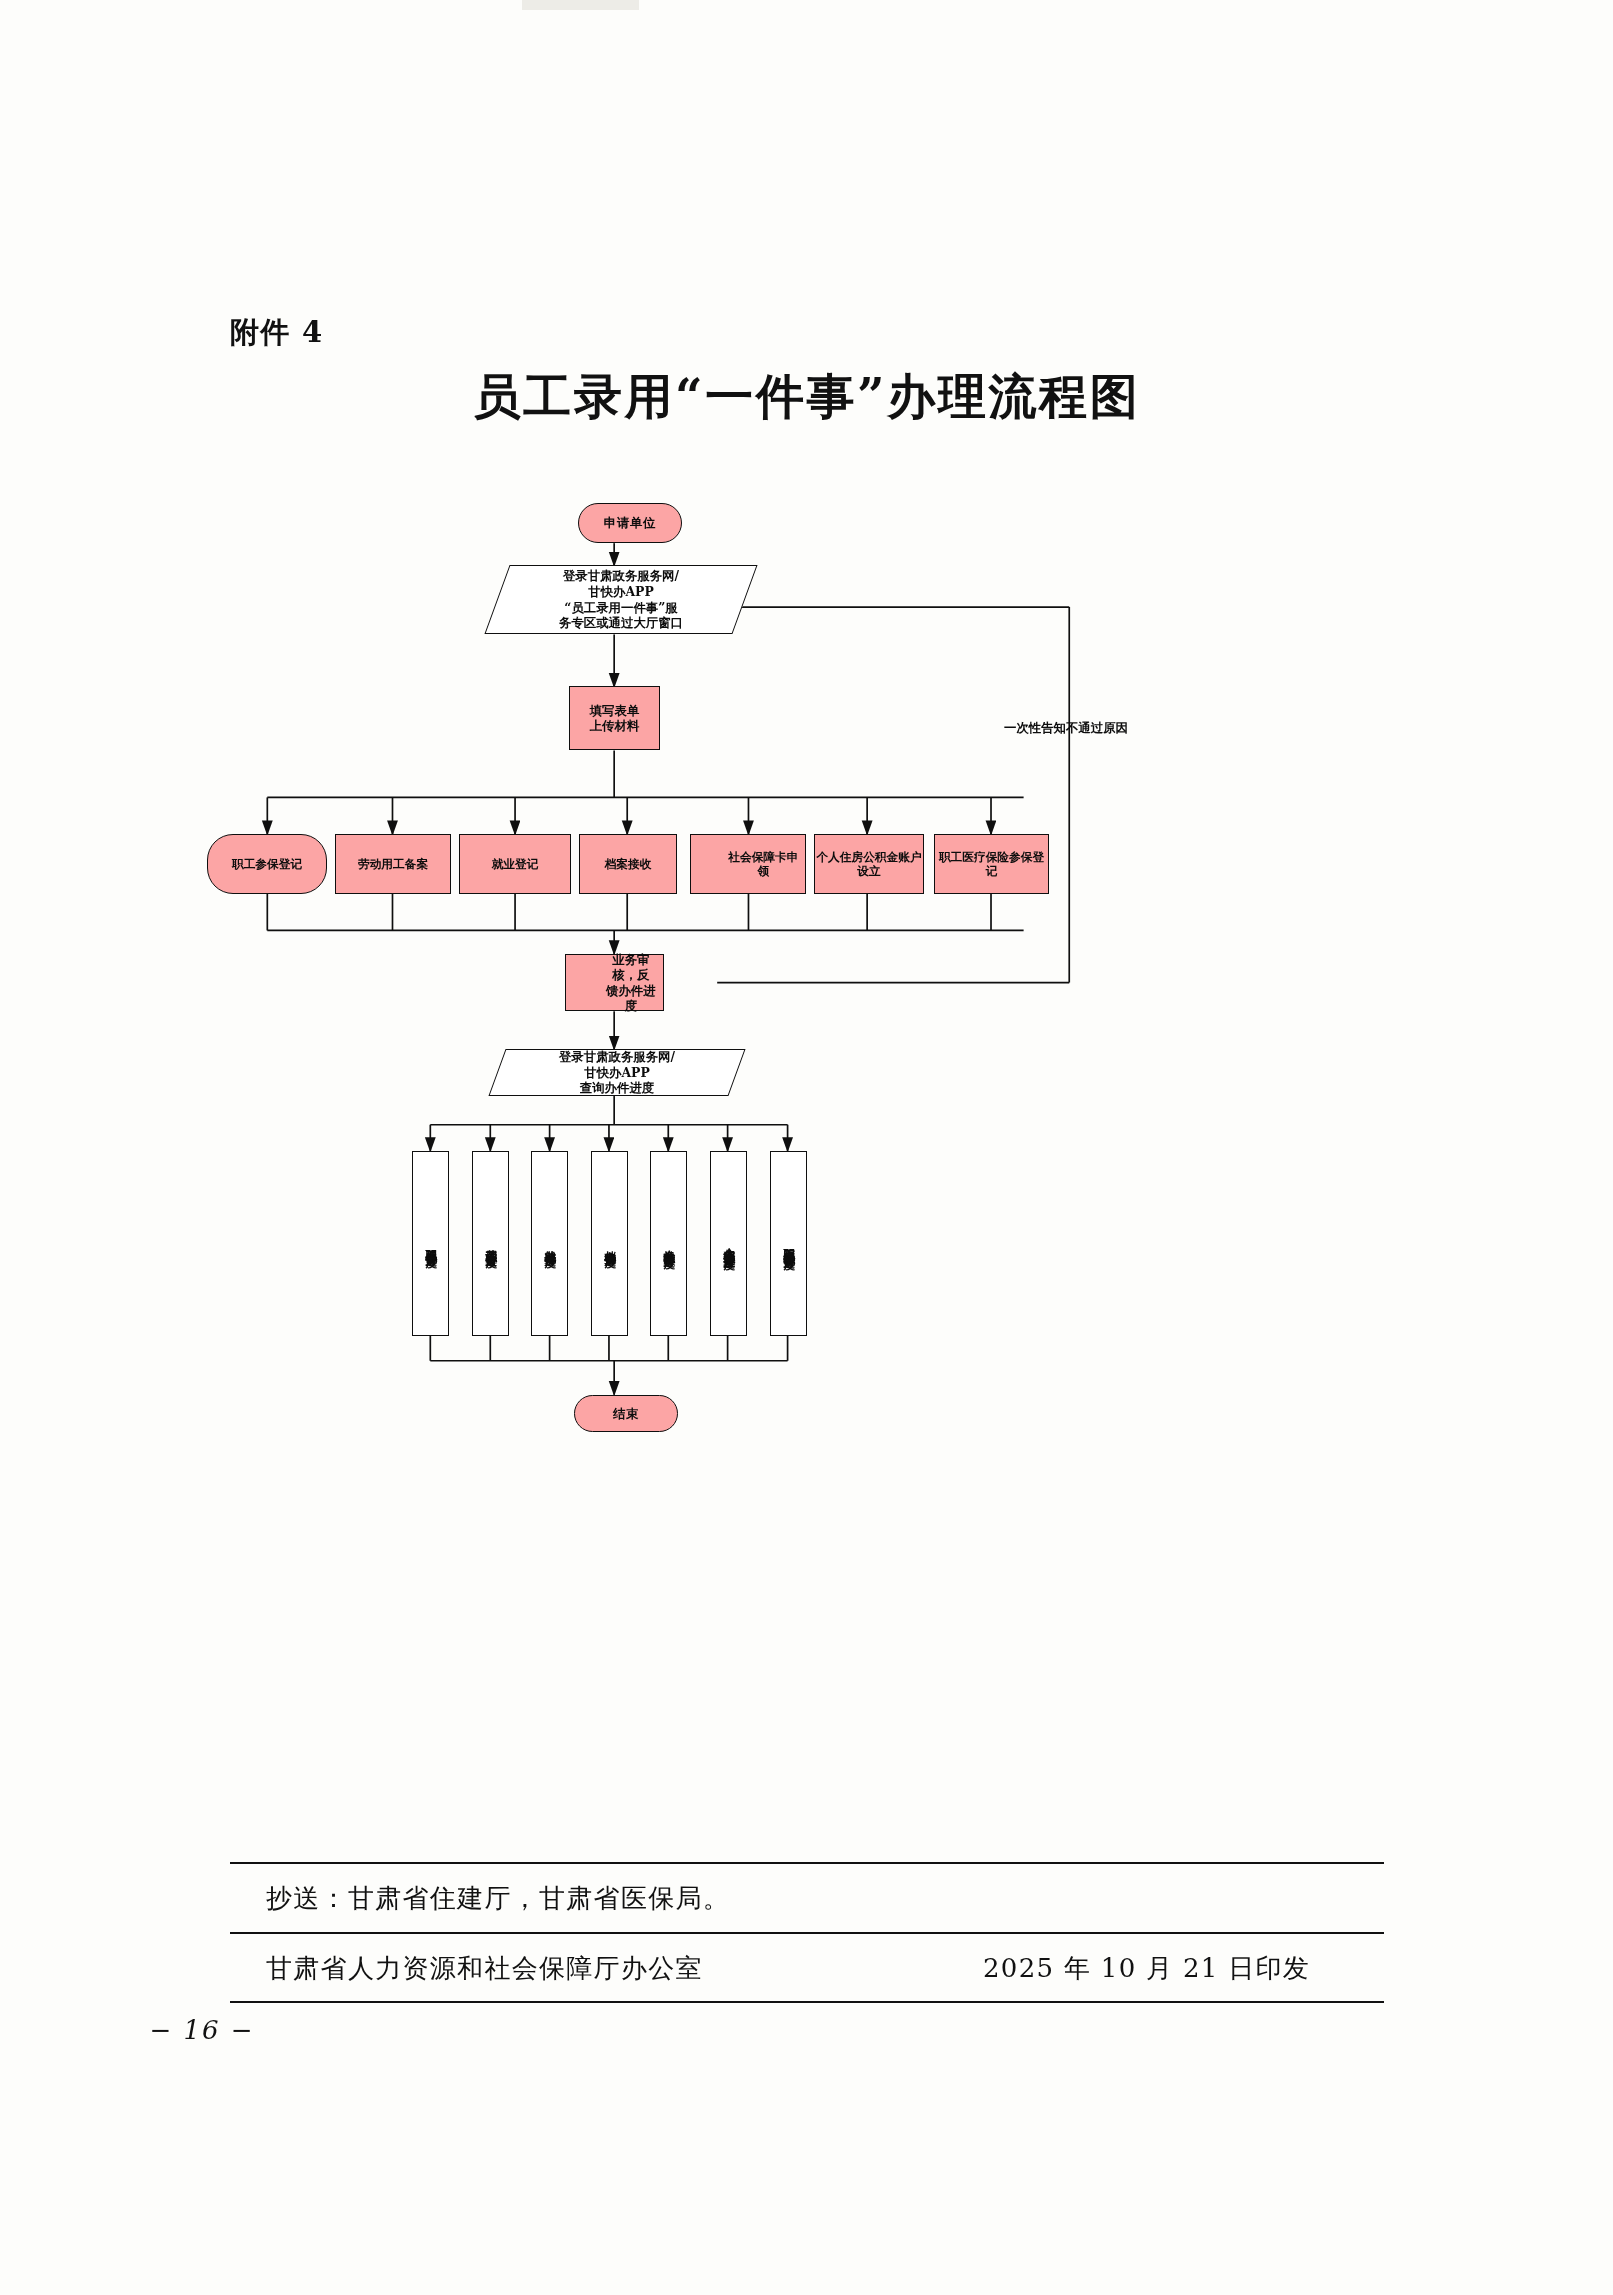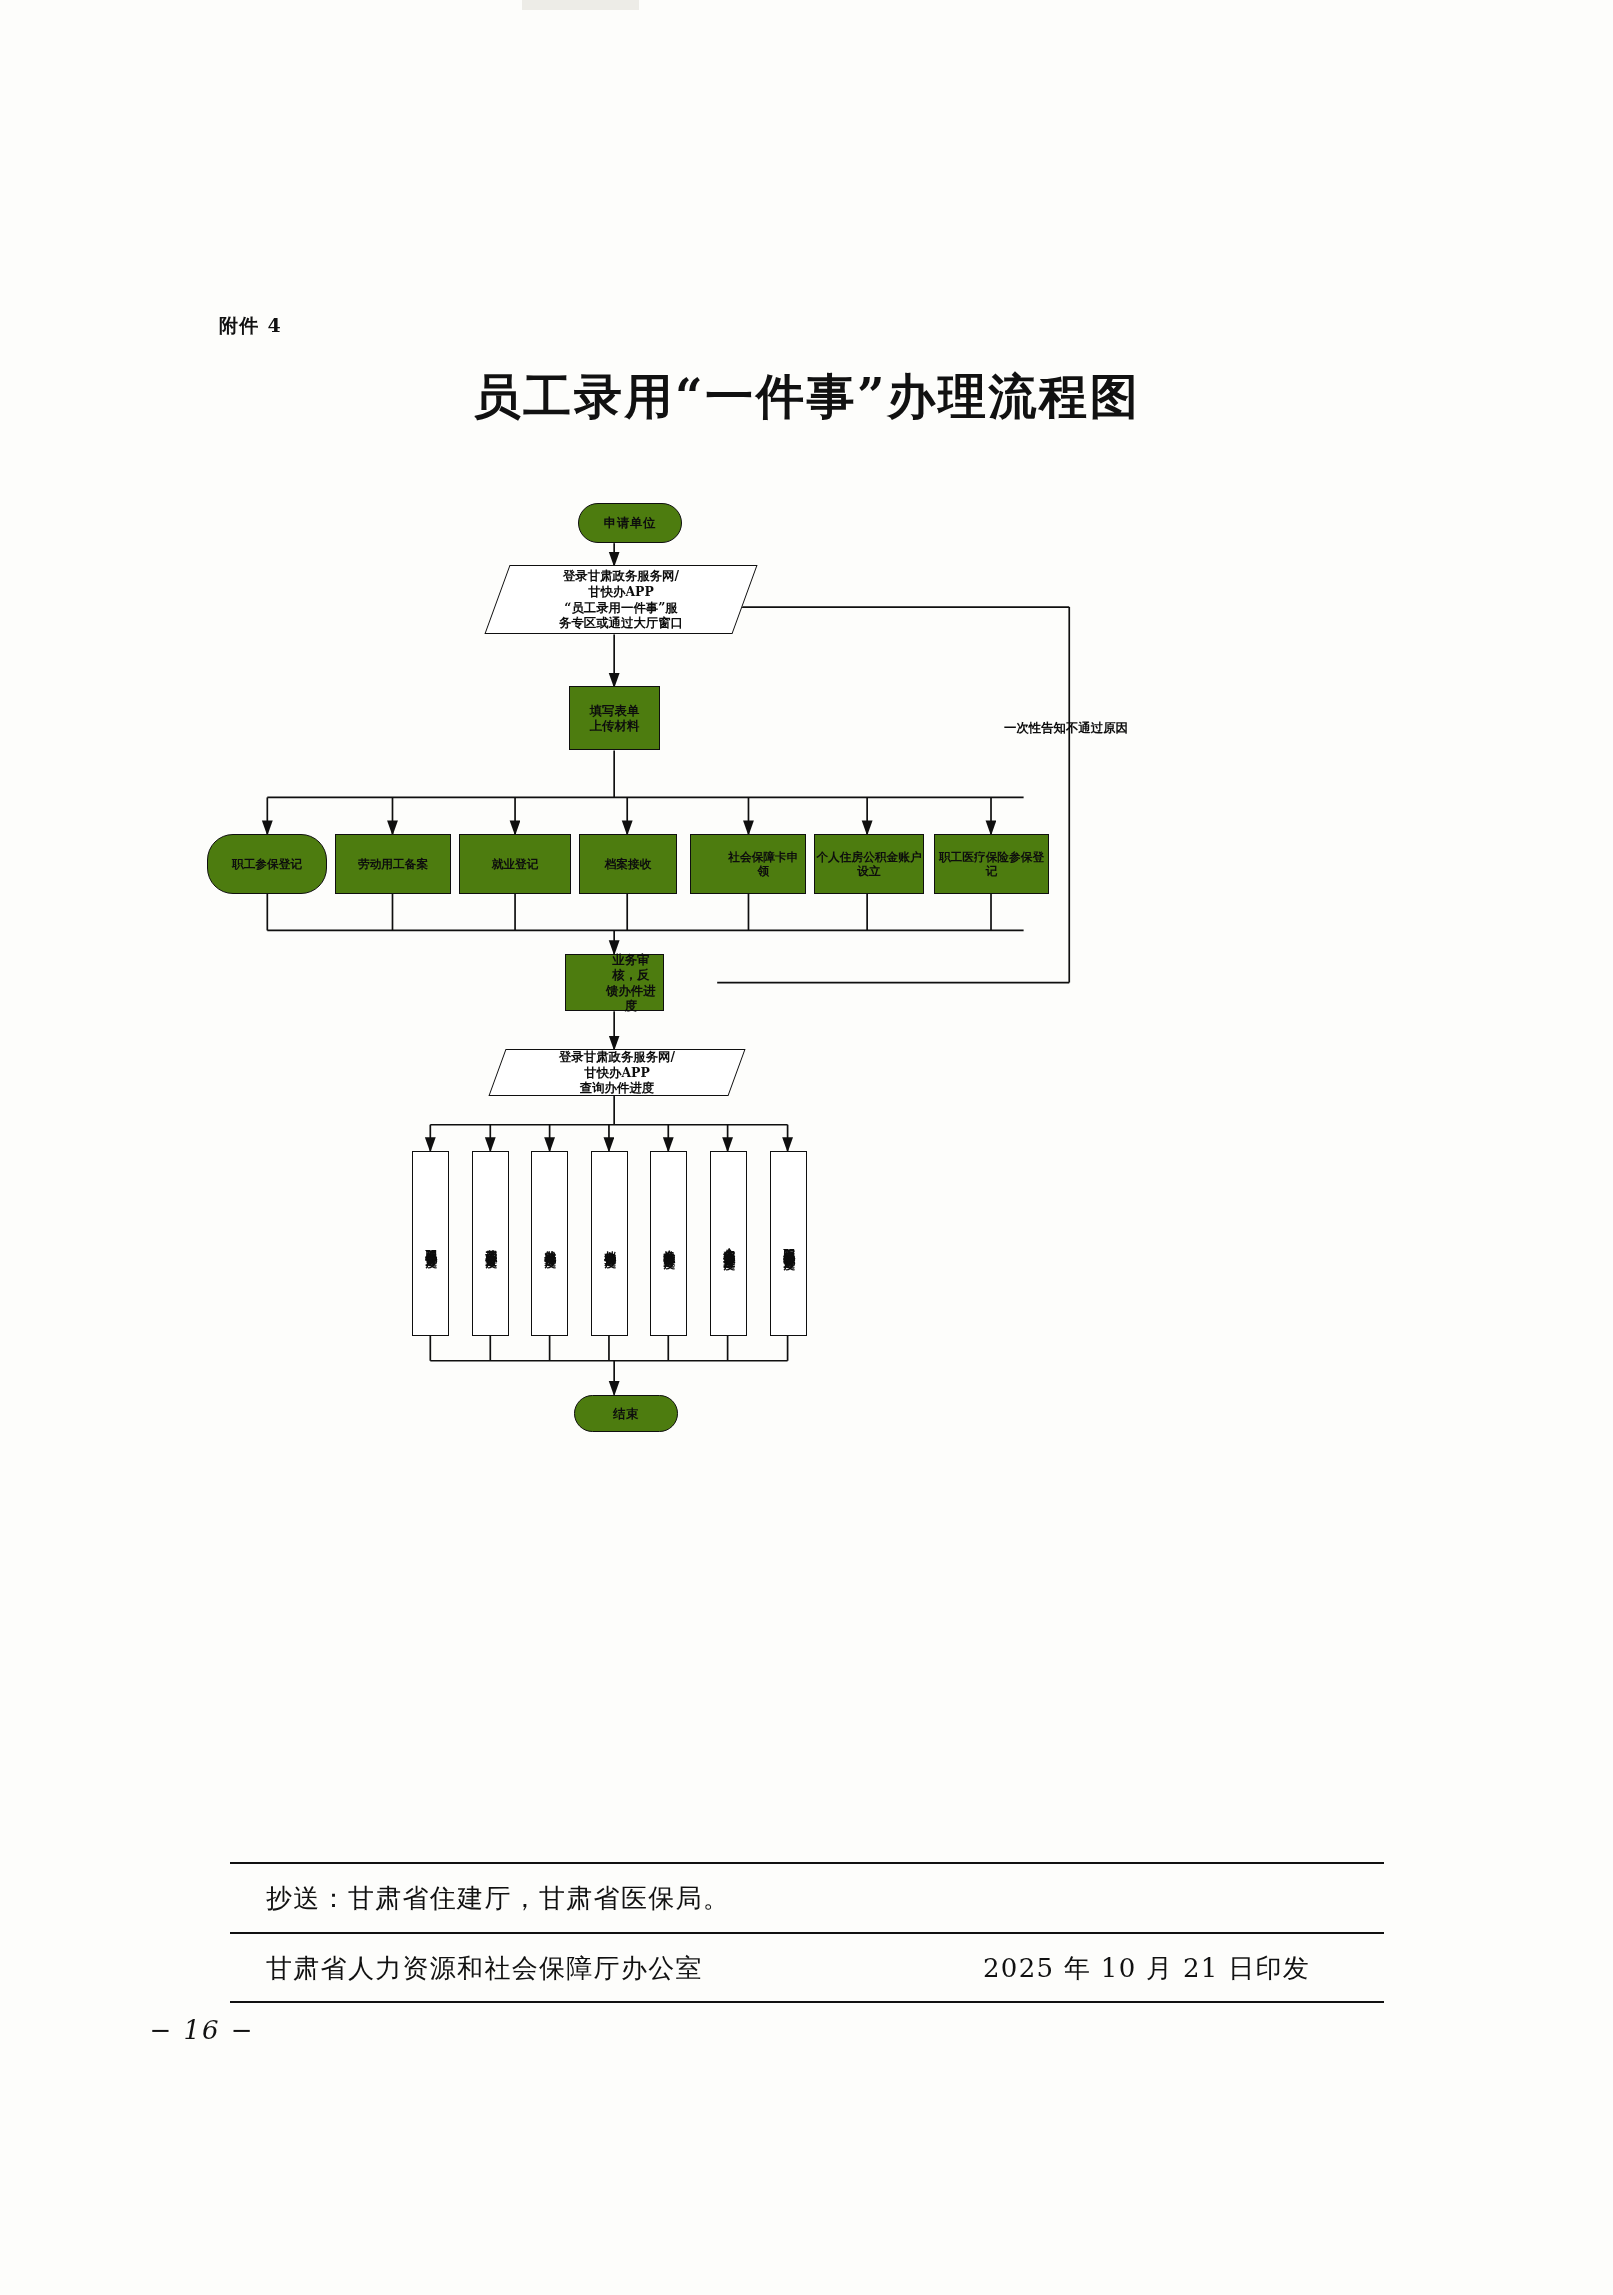--- a/index.html
+++ b/index.html
@@ -20,23 +20,23 @@
     position: absolute;
     left: 0; top: 0;
     width: 1613px;
     height: 2295px;
     background: #fdfdfb;
   }
 
   
   .attachment-label {
     position: absolute;
-    left: 219px;
+    left: 230px;
     top: 313px;
-    font-size: 19px;
+    font-size: 29px;
     font-weight: 700;
     letter-spacing: 1.3px;
     font-family: "DejaVu Serif", serif;
   }
   .doc-title {
     position: absolute;
     left: 0;
     top: 365px;
     width: 1613px;
     text-align: center;
@@ -53,21 +53,21 @@
     top: 496px;
     width: 1613px;
     height: 1174px;
   }
   .flow svg { position: absolute; left: 0; top: 0; }
 
   .node {
     position: absolute;
     box-sizing: border-box;
     border: 1.3px solid #0f0f0f;
-    background: #4d7c0f;
+    background: #fca5a5;
     display: flex;
     align-items: center;
     justify-content: center;
     text-align: center;
     font-family: "DejaVu Serif", serif;
     font-weight: 700;
     color: #0d0d0d;
     line-height: 1.24;
     padding: 1.3px;
   }

